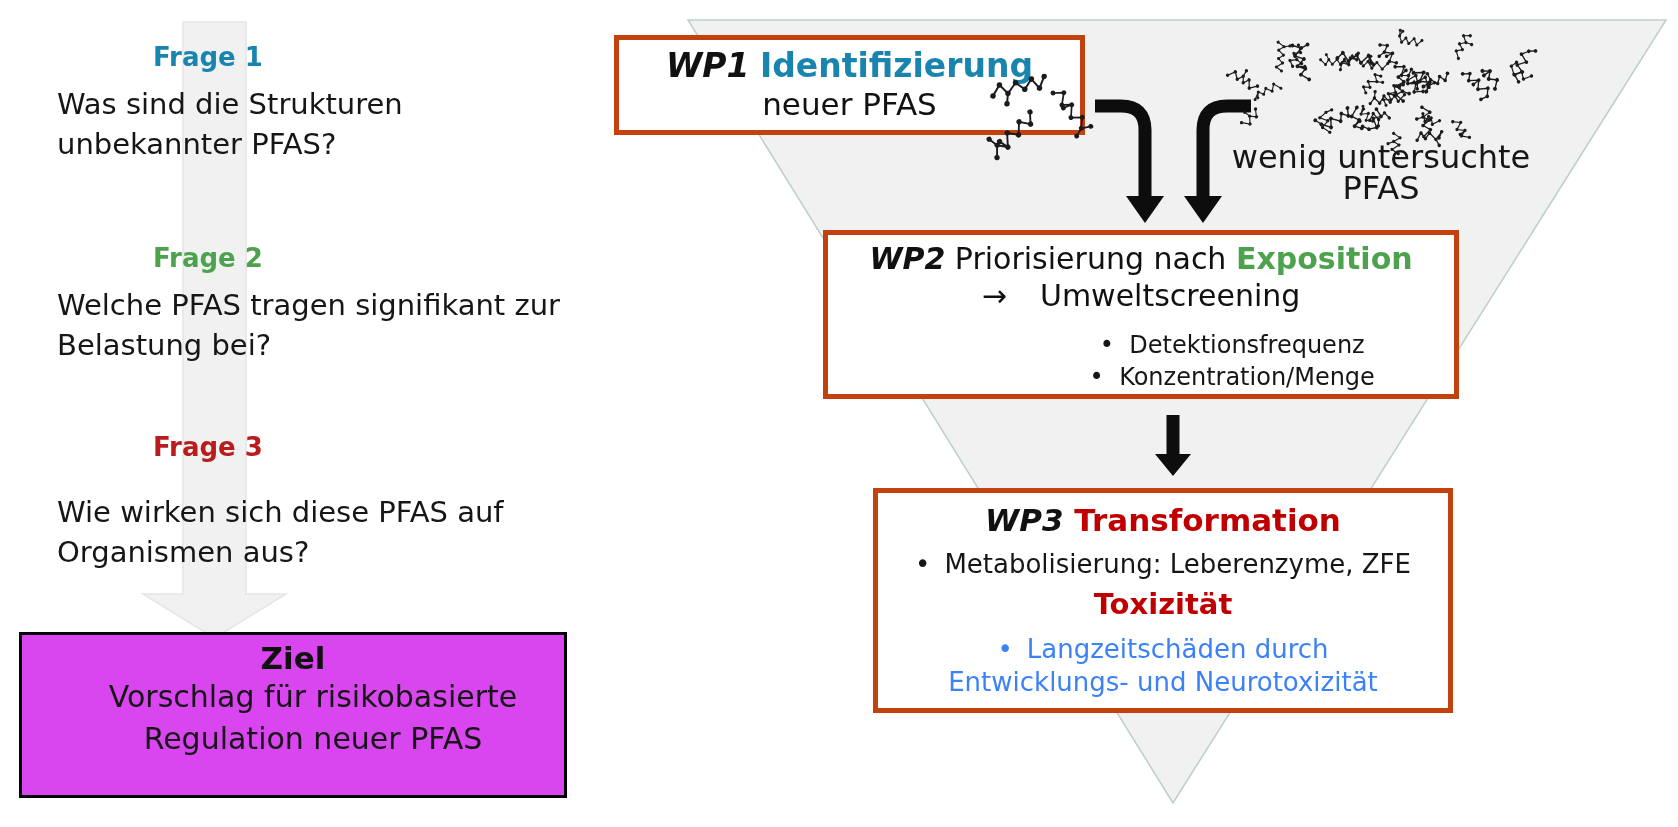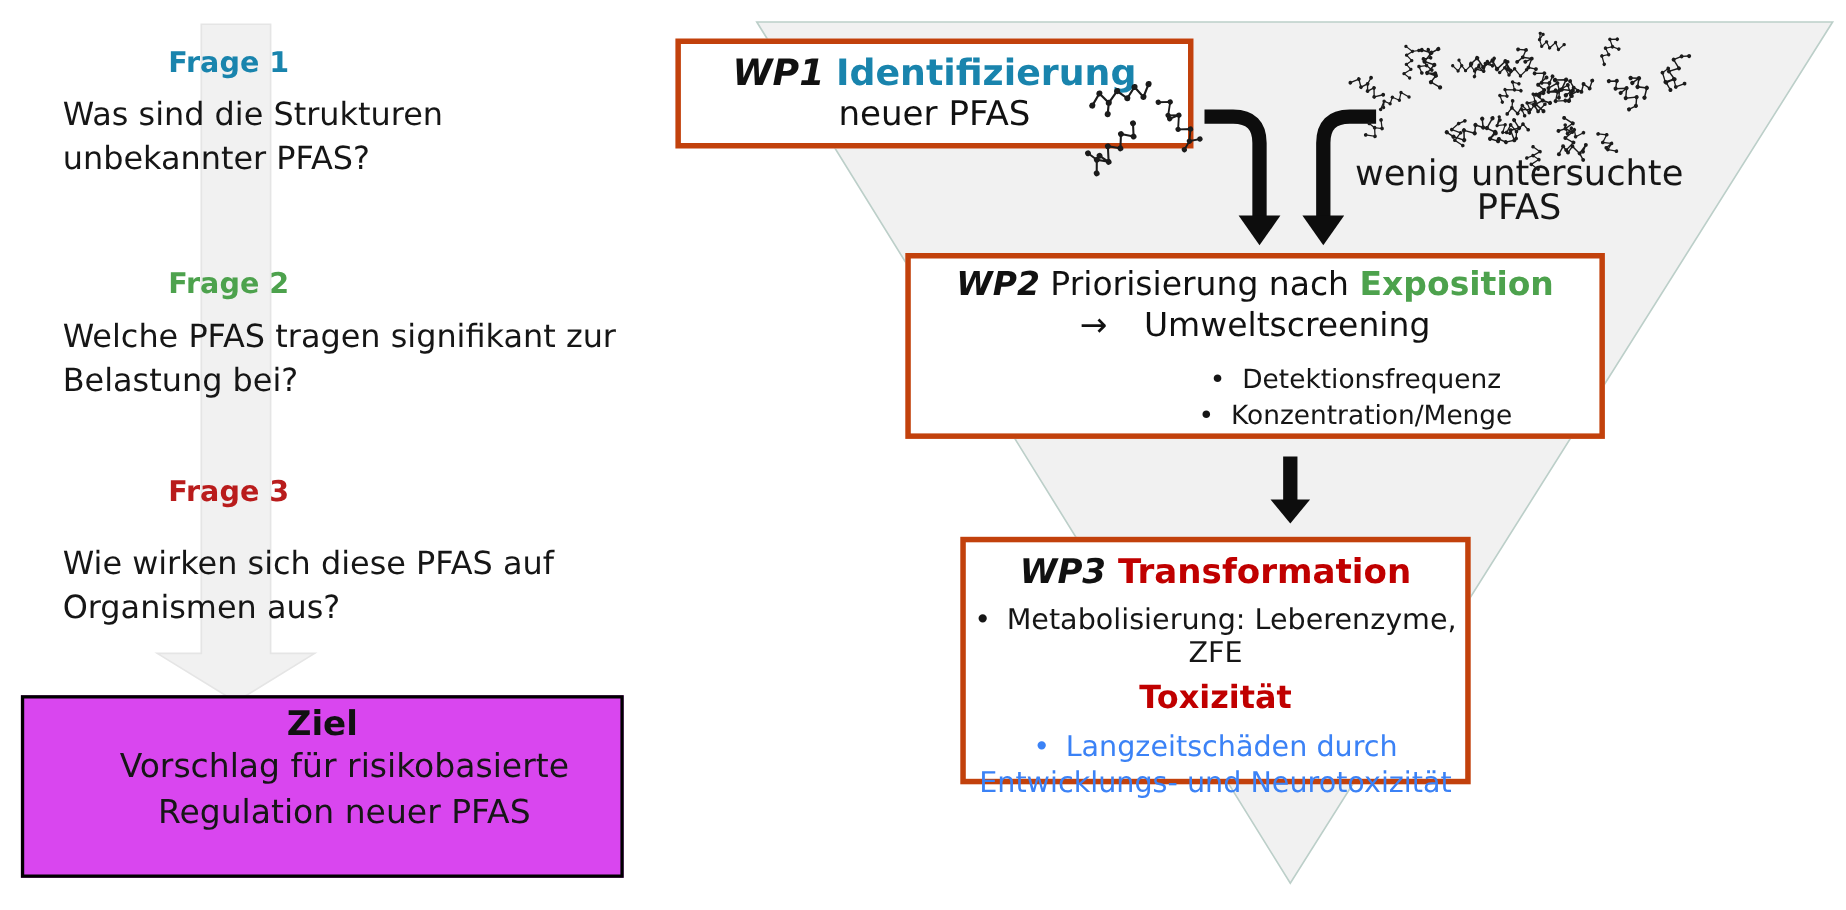--- a/index.html
+++ b/index.html
@@ -21,21 +21,21 @@
     left:19px;top:632px;width:548px;height:166px;background:#d946ef;
     border:3px solid #000;box-sizing:border-box;text-align:center;
   }
   .goal-title{font-size:31px;font-weight:bold;margin-top:5px;}
   .goal-line{font-size:30px;line-height:42px;color:#161616;margin-left:40px;}
 
   
   .wp-box{background:#fff;border:5px solid #c2410c;box-sizing:border-box;text-align:center;}
   #wp1{left:614px;top:35px;width:471px;height:100px;}
   #wp2{left:823px;top:230px;width:636px;height:169px;}
-  #wp3{left:873px;top:488px;width:464px;height:225px;}
+  #wp3{left:873px;top:488px;width:580px;height:225px;}
 
   .wp-tag{font-weight:bold;font-style:italic;color:#111;}
   .t-blue{color:#1984ad;font-weight:bold;}
   .t-green{color:#4da24d;font-weight:bold;}
   .t-red{color:#c00000;font-weight:bold;}
 
   .wp1-l1{font-size:33px;margin-top:6px;}
   .wp1-l2{font-size:31px;margin-top:1px;}
 
   .wp2-l1{font-size:30px;margin-top:6px;}

